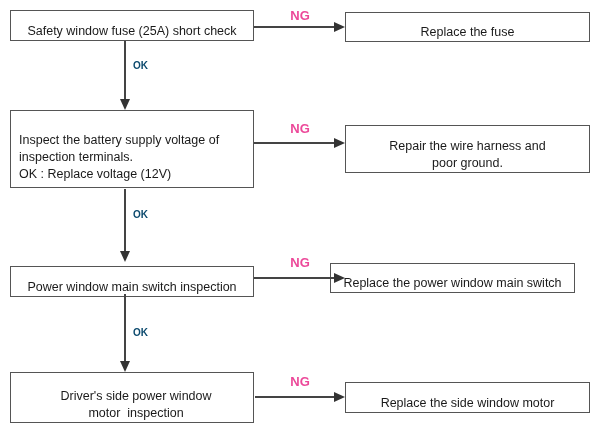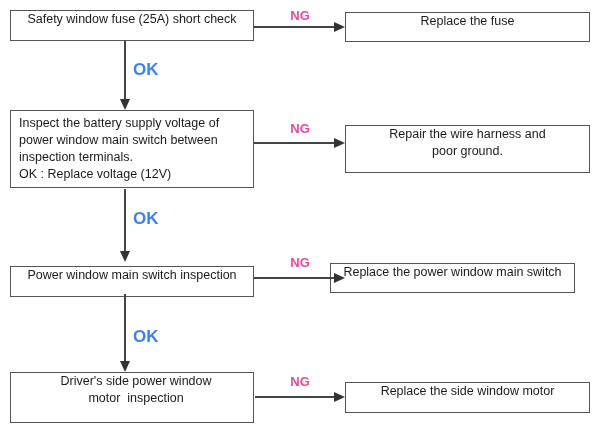--- a/index.html
+++ b/index.html
@@ -11,21 +11,21 @@
     color:#1a1a1a;
     overflow:hidden;
   }
   .node {
     position:absolute;
     box-sizing:border-box;
     background:#ffffff;
     border:1.5px solid #555555;
     display:flex;
     flex-direction:column;
-    justify-content:flex-start;
+    justify-content:flex-end;
     align-items:center;
     font-size:12.5px;
     line-height:17px;
     text-align:center;
   }
   .node .tline { white-space:pre; display:block; }
   .node.left-align {
     align-items:flex-start;
     text-align:left;
     padding:4px 6px 4px 8px;
@@ -66,21 +66,21 @@
     border-bottom:5px solid transparent;
     border-left:11px solid #333333;
   }
   #hh1 { top:22px; }
   #hh2 { top:138px; }
   #hh3 { top:273px; }
   #hh4 { top:392px; }
   
   .ok-label {
     position:absolute; left:133px;
-    font-size:17px; font-weight:bold; color:#3b82f6;
+    font-size:10px; font-weight:bold; color:#0c4a6e;
   }
   #ok1 { top:60px; }
   #ok2 { top:209px; }
   #ok3 { top:327px; }
   .ng-label {
     position:absolute; left:282px; width:36px;
     text-align:center;
     font-size:13px; font-weight:bold; color:#ec4899;
   }
   #ng1 { top:8px; }
@@ -92,21 +92,20 @@
 <body>
 
 <div class="canvas">
 
   <div class="node" id="step1">
     <span class="tline">Safety window fuse (25A) short check</span>
   </div>
 
   <div class="node left-align" id="step2">
     <span class="tline">Inspect the battery supply voltage of</span>
-    <span class="tline">power window main switch between</span>
     <span class="tline">inspection terminals.</span>
     <span class="tline">OK : Replace voltage (12V)</span>
   </div>
 
   <div class="node" id="step3">
     <span class="tline">Power window main switch inspection</span>
   </div>
 
   <div class="node" id="step4">
     <span class="tline">Driver's side power window</span>

